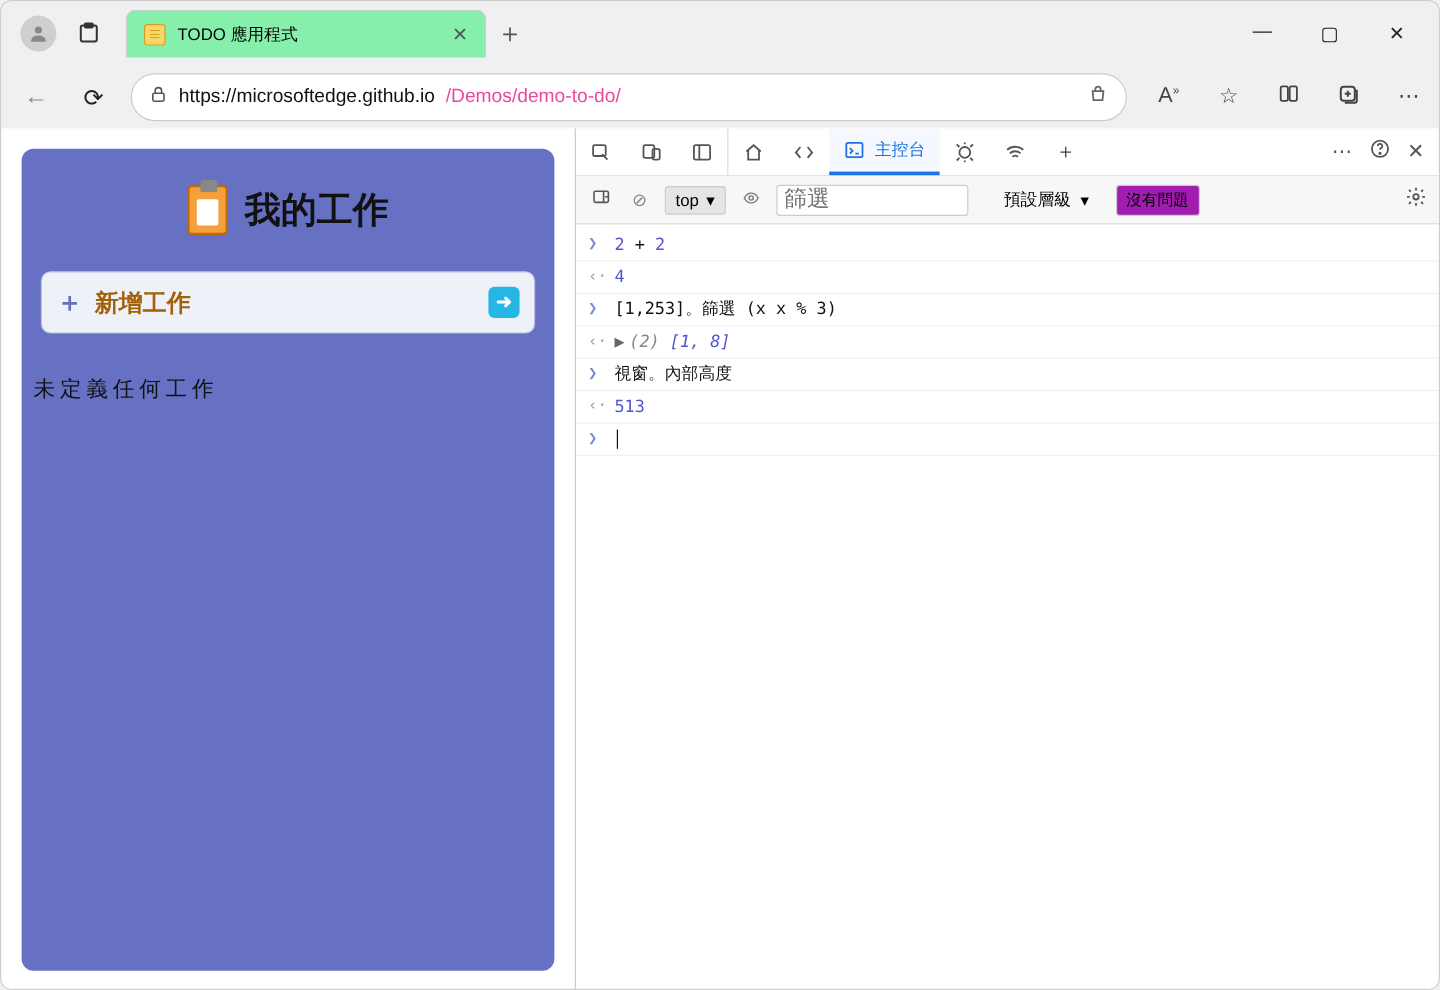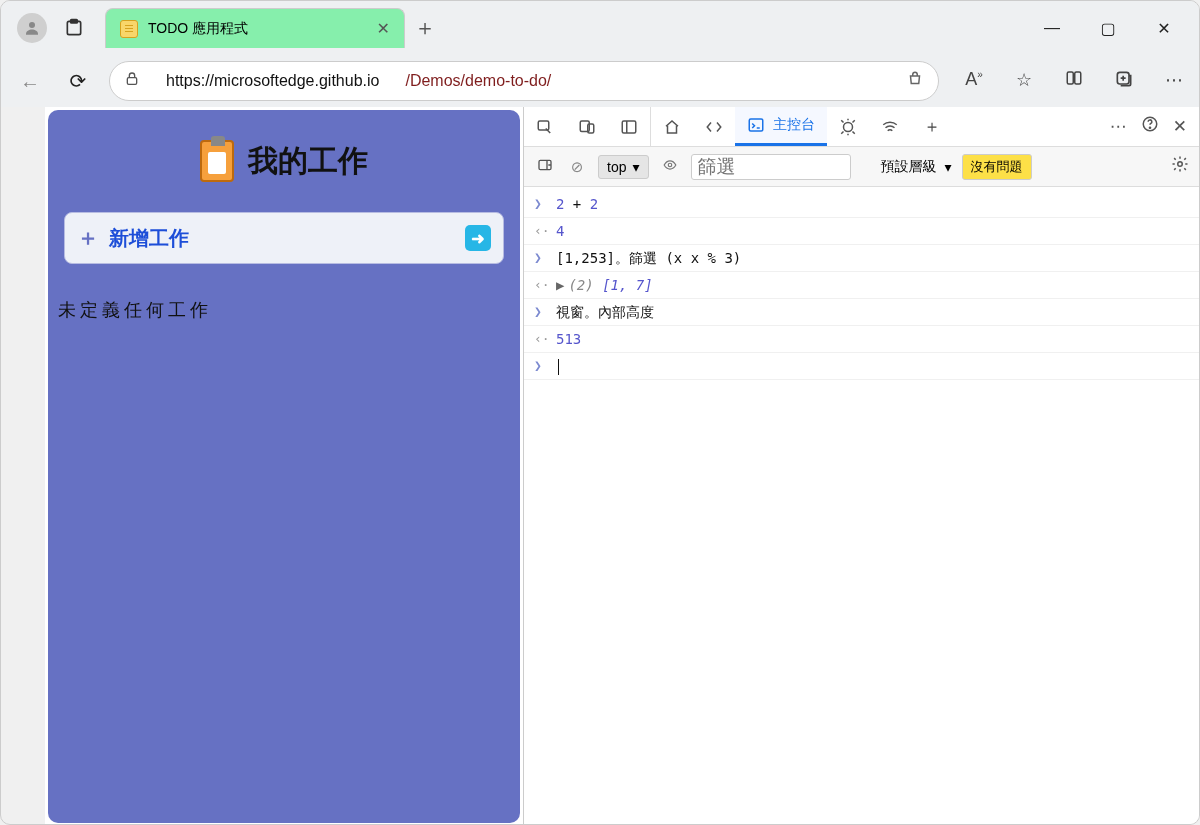--- a/index.html
+++ b/index.html
@@ -50,58 +50,57 @@
     .addressbar-row {
       height: 52px; display:flex; align-items:center; gap:14px;
       padding: 0 12px;
       background: #eef0f2;
     }
     .nav-btn { width:34px; text-align:center; font-size:20px; color:#888; }
     .nav-btn.enabled { color:#222; }
     .urlbar {
       flex: 0 0 830px; height:40px; display:flex; align-items:center;
       background:#fff; border:1px solid #ccc; border-radius:20px;
-      padding: 0 14px; gap:26px; color:#444; font-size:16px;
+      padding: 0 14px; gap:9px; color:#444; font-size:16px;
     }
     .urlbar .lock { font-size:16px; color:#555; }
     .urlbar .url-domain { color:#111; }
-    .urlbar .url-path { color:#7f1d1d; }
+    .urlbar .url-path { color:#ec4899; }
     .urlbar .shop { margin-left:auto; color:#666; font-size:17px; }
     .toolbar-icons { display:flex; gap:24px; margin-left:auto; }
     .toolbar-icons span { width:26px; text-align:center; font-size:18px; color:#444; }
 
     
     .split { display:flex; height: calc(825px - 54px - 52px); }
 
     
     .page-pane {
-      width: 478px; padding: 3px;
+      width: 478px; padding: 17px;
       background:#fff;
-      margin-left:44px;
     }
     .todo-app {
       width:100%; height:100%;
       background:#6671c3;
       border-radius:10px;
       padding: 20px 10px;
       color:#111;
     }
     .todo-header { display:flex; align-items:center; justify-content:center; gap:14px; margin:10px 0 30px; }
     .todo-header .clipboard { width:34px;height:42px;background:#f6a03c;border:2px solid #bd6a0e;border-radius:4px;position:relative; }
     .todo-header .clipboard::before{content:"";position:absolute;top:-6px;left:9px;width:14px;height:10px;background:#888;border-radius:3px 3px 0 0;}
     .todo-header .clipboard::after{content:"";position:absolute;left:6px;right:6px;top:10px;bottom:6px;background:#fff;border-radius:2px;}
     .todo-title { font-size:30px; font-weight:700; }
 
     .add-task-bar {
       background:#eef1f8; border:1px solid #b7bce2; border-radius:8px;
       display:flex; align-items:center; gap:10px; padding:10px 12px;
       margin: 0 6px;
     }
     .add-task-bar .plus { color:#6671c3; font-size:22px; font-weight:700; }
-    .add-task-bar .placeholder { font-size:20px; font-weight:600; color:#1d4ed8; flex:1; }
+    .add-task-bar .placeholder { font-size:20px; font-weight:600; color:#a16207; flex:1; }
     .add-task-bar .submit {
       width:26px;height:26px;border-radius:5px;background:#26b6e6;color:#fff;
       display:flex;align-items:center;justify-content:center;font-size:16px;font-weight:700;
     }
     .empty-msg { margin-top:34px; font-size:18px; color:#111; letter-spacing:4px; }
 
     
     .devtools {
       flex:1; display:flex; flex-direction:column;
       background:#fff; border-left:1px solid #ccc;
@@ -131,21 +130,21 @@
       background:#e5e5e5;border:1px solid #ccc;border-radius:3px;
       padding:3px 8px; display:flex;align-items:flex-start;gap:6px;
     }
     .dt-toolbar .eye { width:22px;text-align:center;color:#777;font-size:15px; }
     .dt-toolbar .filter {
       border:1px solid #ccc;background:#fff;border-radius:3px;
       height:26px; width:160px; padding:0 6px; font-size:19px;
     }
     .dt-toolbar .level { display:flex;align-items:center;gap:8px; margin-left:20px; }
     .dt-toolbar .issues {
-      margin-left:0; border:1px solid #ccc; background:#fde047;
+      margin-left:12px; border:1px solid #ccc; background:#a21caf;
       padding:3px 8px; border-radius:3px; font-size:13px;
     }
     .dt-toolbar .gear { margin-left:auto; font-size:17px; color:#555; }
 
     .console-body {
       flex:1; font-family: Consolas, Menlo, monospace; font-size:14px;
       padding: 4px 0;
     }
     .row { display:flex; align-items:flex-start; padding:4px 10px; gap:8px; border-bottom:1px solid #f0f0f0; }
     .row .marker { width:14px; color:#888; font-size:13px; line-height:18px; }
@@ -357,21 +356,21 @@
         <div class="row output">
           <span class="marker">‹·</span>
           <span class="content"><span class="tok-num">4</span></span>
         </div>
         <div class="row input">
           <span class="marker">❯</span>
           <span class="content"><span class="tok-txt">[1,253]。篩選 (x x % 3)</span></span>
         </div>
         <div class="row output">
           <span class="marker">‹·</span>
-          <span class="content"><span class="expand">▶</span><span class="tok-count">(2) </span><span class="tok-arr">[1, 7]</span></span>
+          <span class="content"><span class="expand">▶</span><span class="tok-count">(2) </span><span class="tok-arr">[1, 8]</span></span>
         </div>
         <div class="row input">
           <span class="marker">❯</span>
           <span class="content"><span class="tok-txt">視窗。內部高度</span></span>
         </div>
         <div class="row output">
           <span class="marker">‹·</span>
           <span class="content"><span class="tok-num">513</span></span>
         </div>
         <div class="row input">

